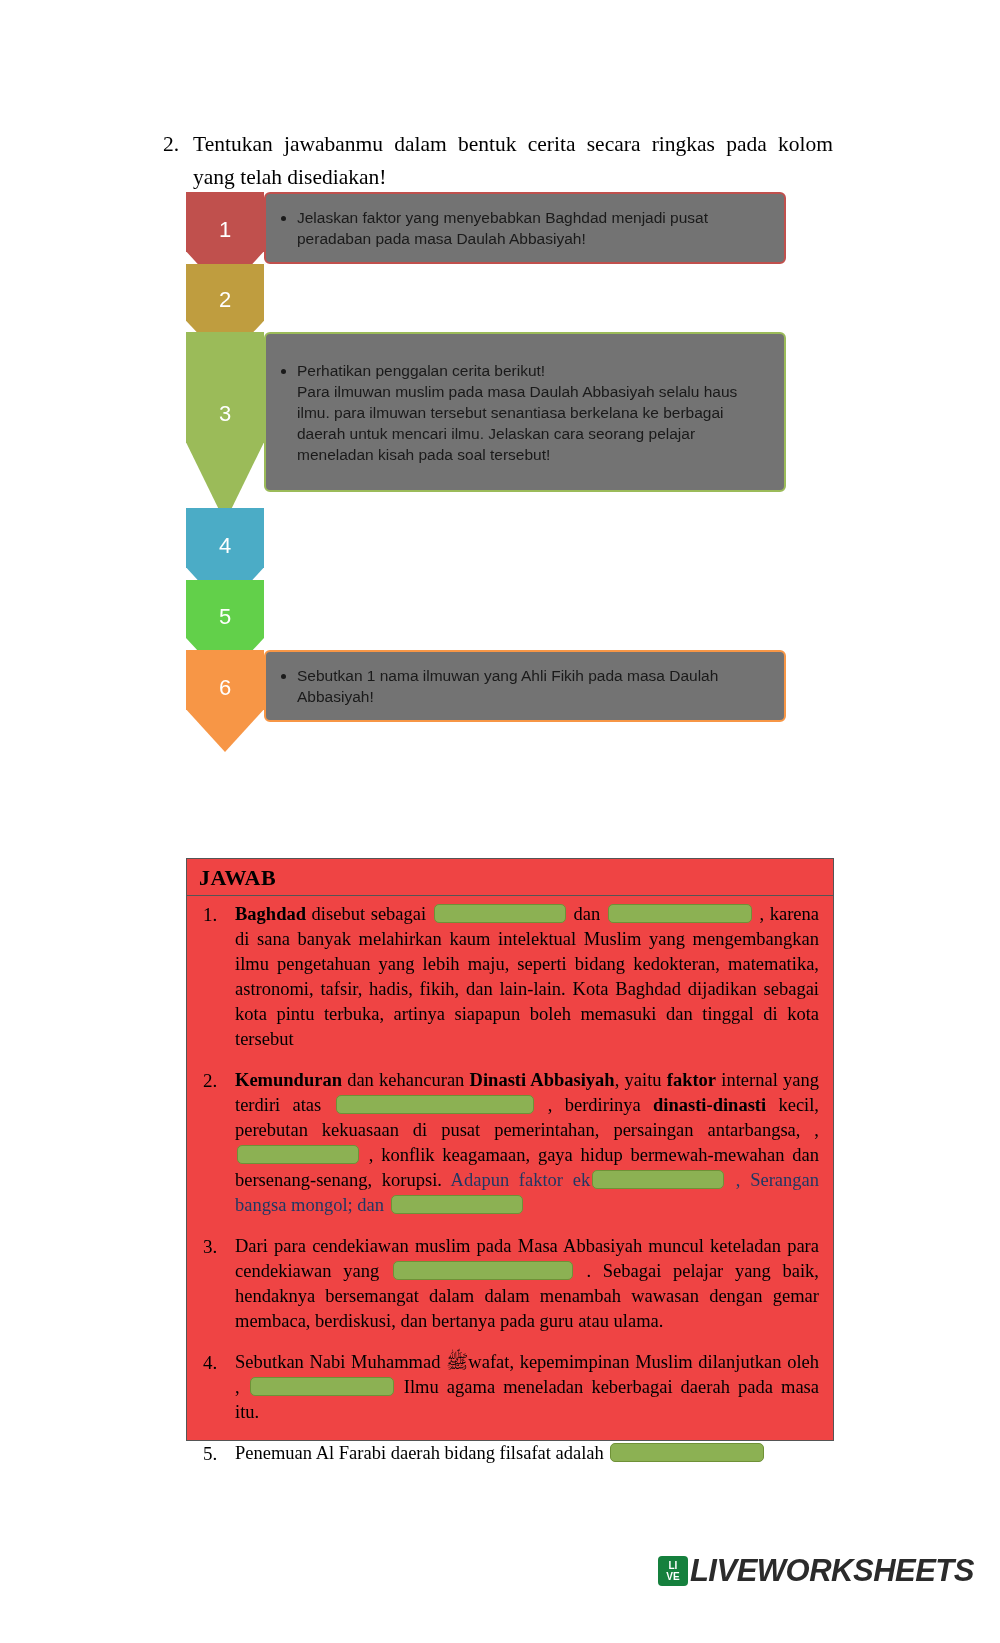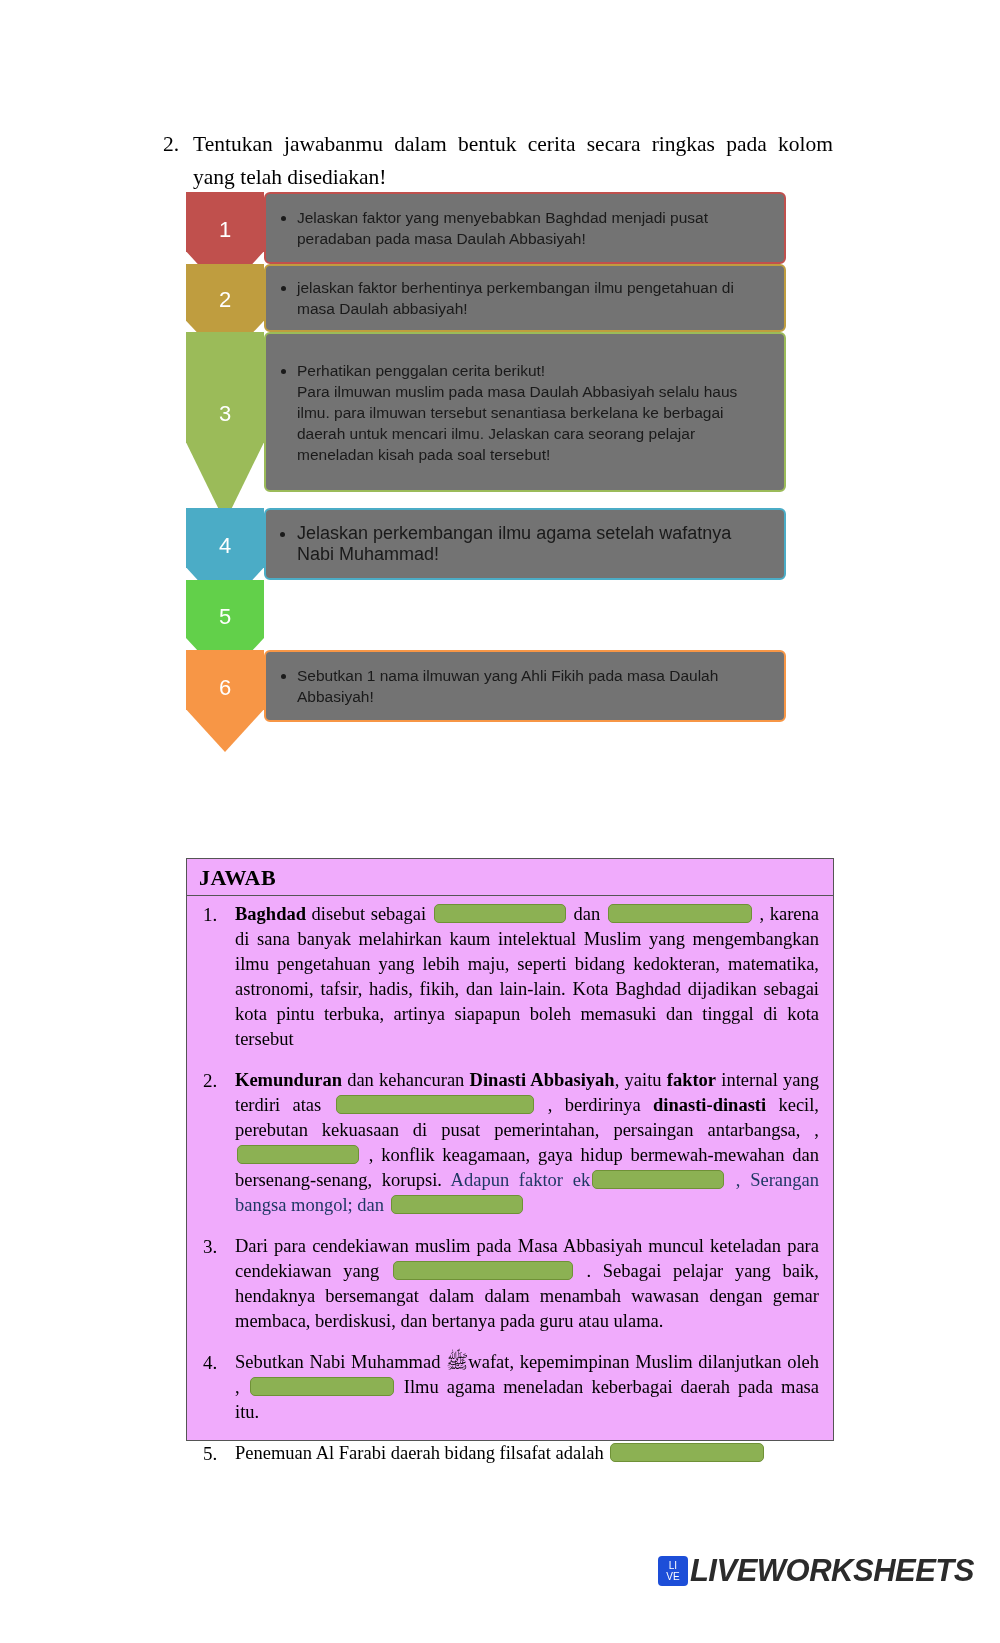--- a/index.html
+++ b/index.html
@@ -98,21 +98,21 @@
 
   
   .jawab {
     position: absolute;
     left: 186px;
     top: 858px;
     width: 648px;
     height: 583px;
     box-sizing: border-box;
     border: 1.5px solid #555555;
-    background: #f0abfc;
+    background: #ef4444;
     padding: 0;
   }
   .jawab-title {
     font-family: "Liberation Serif", serif;
     font-weight: bold;
     font-size: 22px;
     padding: 6px 0 4px 12px;
     border-bottom: 1.2px solid #555555;
     letter-spacing: 0.5px;
   }
@@ -168,26 +168,26 @@
     width: 1000px;
     display: flex;
     justify-content: flex-end;
     align-items: center;
     padding-right: 26px;
     box-sizing: border-box;
   }
   .lw-badge {
     width: 30px;
     height: 30px;
-    background: #1d4ed8;
+    background: #15803d;
     border-radius: 4px;
     color: #ffffff;
     font-family: "Liberation Sans", sans-serif;
     font-size: 10px;
-    font-weight: normal;
+    font-weight: bold;
     line-height: 11px;
     display: flex;
     flex-direction: column;
     align-items: center;
     justify-content: center;
     margin-right: 2px;
   }
   .lw-text {
     font-family: "Liberation Sans", sans-serif;
     font-weight: bold;
@@ -215,46 +215,36 @@
         <ul>
           <li>Jelaskan faktor yang menyebabkan Baghdad menjadi pusat peradaban pada masa Daulah Abbasiyah!</li>
         </ul>
       </div>
     </div>
     <div class="sa-row" style="margin-bottom: 0px; margin-left: 0px; width: 600px;">
       <div class="chev-wrap" style="height: 68px; margin-left: 0px;">
         <div class="chev-shape" style="background: rgb(191, 157, 63); height: 98px;"></div>
         <div class="chev-label">2</div>
       </div>
-      <div class="callout" style="border-color: rgb(191, 157, 63); height: 68px; font-size: 15.5px;">
-        <ul>
-          <li>jelaskan faktor berhentinya perkembangan ilmu pengetahuan di masa Daulah abbasiyah!</li>
-        </ul>
-      </div>
     </div>
     <div class="sa-row" style="margin-bottom: 16px; margin-left: 22px; width: 578px;">
       <div class="chev-wrap" style="height: 160px; margin-left: -22px;">
         <div class="chev-shape" style="background: rgb(155, 187, 89); height: 190px;"></div>
         <div class="chev-label">3</div>
       </div>
       <div class="callout" style="border-color: rgb(155, 187, 89); height: 160px; font-size: 15.5px;">
         <ul>
           <li>Perhatikan penggalan cerita berikut!<br>Para ilmuwan muslim pada masa Daulah Abbasiyah selalu haus ilmu. para ilmuwan tersebut senantiasa berkelana ke berbagai daerah untuk mencari ilmu. Jelaskan cara seorang pelajar meneladan kisah pada soal tersebut!</li>
         </ul>
       </div>
     </div>
     <div class="sa-row" style="margin-bottom: 0px; margin-left: 0px; width: 600px;">
       <div class="chev-wrap" style="height: 72px; margin-left: 0px;">
         <div class="chev-shape" style="background: rgb(75, 172, 198); height: 102px;"></div>
         <div class="chev-label">4</div>
-      </div>
-      <div class="callout" style="border-color: rgb(75, 172, 198); height: 72px; font-size: 18px;">
-        <ul>
-          <li>Jelaskan perkembangan ilmu agama setelah wafatnya Nabi Muhammad!</li>
-        </ul>
       </div>
     </div>
     <div class="sa-row" style="margin-bottom: 0px; margin-left: 0px; width: 600px;">
       <div class="chev-wrap" style="height: 70px; margin-left: 0px;">
         <div class="chev-shape" style="background: rgb(98, 208, 74); height: 100px;"></div>
         <div class="chev-label">5</div>
       </div>
     </div>
     <div class="sa-row" style="margin-bottom: 0px; margin-left: 0px; width: 600px;">
       <div class="chev-wrap" style="height: 72px; margin-left: 0px;">

